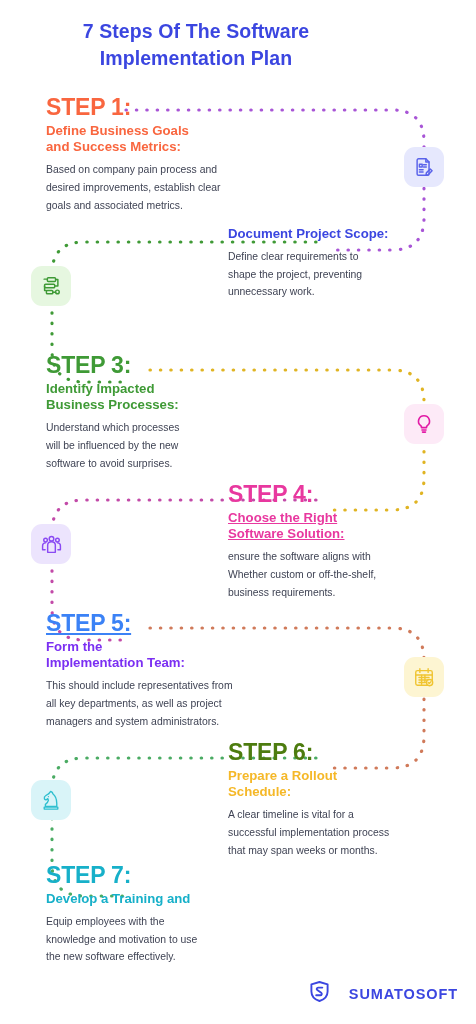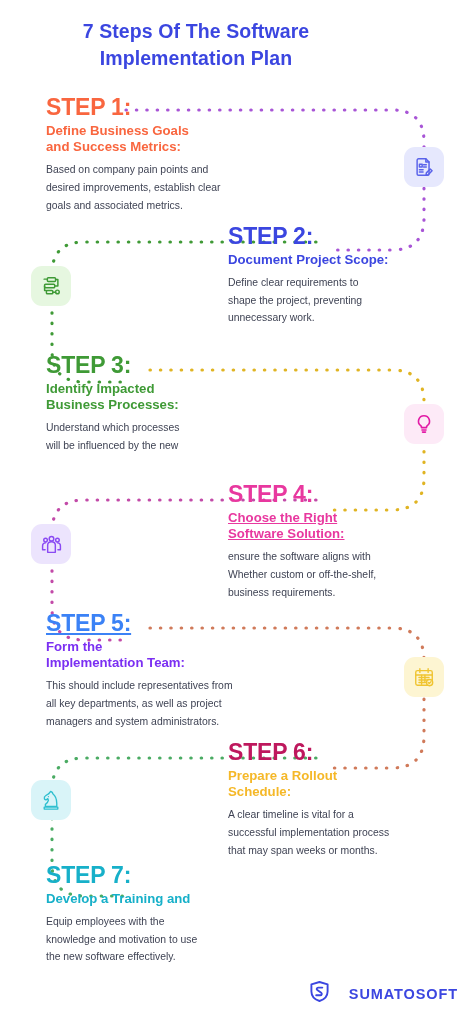--- a/index.html
+++ b/index.html
@@ -112,39 +112,38 @@
     <span class="line">Implementation Plan</span>
   </div>
 
   <div class="step left" style="top:94px;">
     <div class="step-num" style="color:#f9663f;">STEP 1:</div>
     <div class="step-sub" style="color:#f9663f;">
       <div>Define Business Goals</div>
       <div>and Success Metrics:</div>
     </div>
     <div class="step-body">
-      <div>Based on company pain points and</div>
+      <div>Based on company pain process and</div>
       <div>desired improvements, establish clear</div>
       <div>goals and associated metrics.</div>
     </div>
   </div>
   <div class="icon-badge" style="top:147px; left:404px; background:#e6e8fd;">
     <span>
       <svg width="22" height="22" viewBox="0 0 24 24" fill="none" stroke="#5a63ea" stroke-width="1.6" stroke-linecap="round" stroke-linejoin="round">
         <path d="M14 3H6a1.5 1.5 0 0 0-1.5 1.5v15A1.5 1.5 0 0 0 6 21h10a1.5 1.5 0 0 0 1.5-1.5V6.5z"></path>
         <path d="M14 3v3.5h3.5"></path>
         <rect x="7" y="9" width="3" height="3"></rect>
         <path d="M11.5 9.5h3M11.5 12h3M7 15h4M7 17.5h4"></path>
         <path d="M18.8 14.2l2 2-4.2 4.2-2.4.4.4-2.4z"></path>
       </svg>
     </span>
   </div>
 
   <div class="step right" style="top:223px;">
-    <div class="step-num" style="color:#3b46e0;">STEP 2:</div>
     <div class="step-sub" style="color:#3b46e0;">
       <div>Document Project Scope:</div>
     </div>
     <div class="step-body">
       <div>Define clear requirements to</div>
       <div>shape the project, preventing</div>
       <div>unnecessary work.</div>
     </div>
   </div>
   <div class="icon-badge" style="top:266px; left:31px; background:#e6f7e0;">
@@ -163,20 +162,21 @@
 
   <div class="step left" style="top:352px;">
     <div class="step-num" style="color:#3f9a36;">STEP 3:</div>
     <div class="step-sub" style="color:#3f9a36;">
       <div>Identify Impacted</div>
       <div>Business Processes:</div>
     </div>
     <div class="step-body">
       <div>Understand which processes</div>
       <div>will be influenced by the new</div>
+      <div>software to avoid surprises.</div>
     </div>
   </div>
   <div class="icon-badge" style="top:404px; left:404px; background:#fdeaf7;">
     <span>
       <svg width="22" height="22" viewBox="0 0 24 24" fill="none" stroke="#e21ba6" stroke-width="1.8" stroke-linecap="round" stroke-linejoin="round">
         <path d="M12 3a6 6 0 0 0-3.6 10.8c.6.5.9 1.2.9 2v.2h5.4v-.2c0-.8.3-1.5.9-2A6 6 0 0 0 12 3z"></path>
         <path d="M9.8 18.5h4.4M10.4 20.8h3.2"></path>
       </svg>
     </span>
   </div>
@@ -224,21 +224,21 @@
         <path d="M3 9.8h18"></path>
         <path d="M7.5 3v4M16.5 3v4"></path>
         <path d="M6.5 12.5h11M6.5 15.3h11M6.5 18h7M9.4 10v10M13 10v8"></path>
         <circle cx="18.1" cy="18.1" r="3.4" fill="#fdf5d2"></circle>
         <path d="M16.6 18.1l1.1 1.1 1.9-2"></path>
       </svg>
     </span>
   </div>
 
   <div class="step right" style="top:739px;">
-    <div class="step-num" style="color:#be185d;">STEP 6:</div>
+    <div class="step-num" style="color:#4d7c0f;">STEP 6:</div>
     <div class="step-sub" style="color:#f5b828;">
       <div>Prepare a Rollout</div>
       <div>Schedule:</div>
     </div>
     <div class="step-body">
       <div>A clear timeline is vital for a</div>
       <div>successful implementation process</div>
       <div>that may span weeks or months.</div>
     </div>
   </div>

